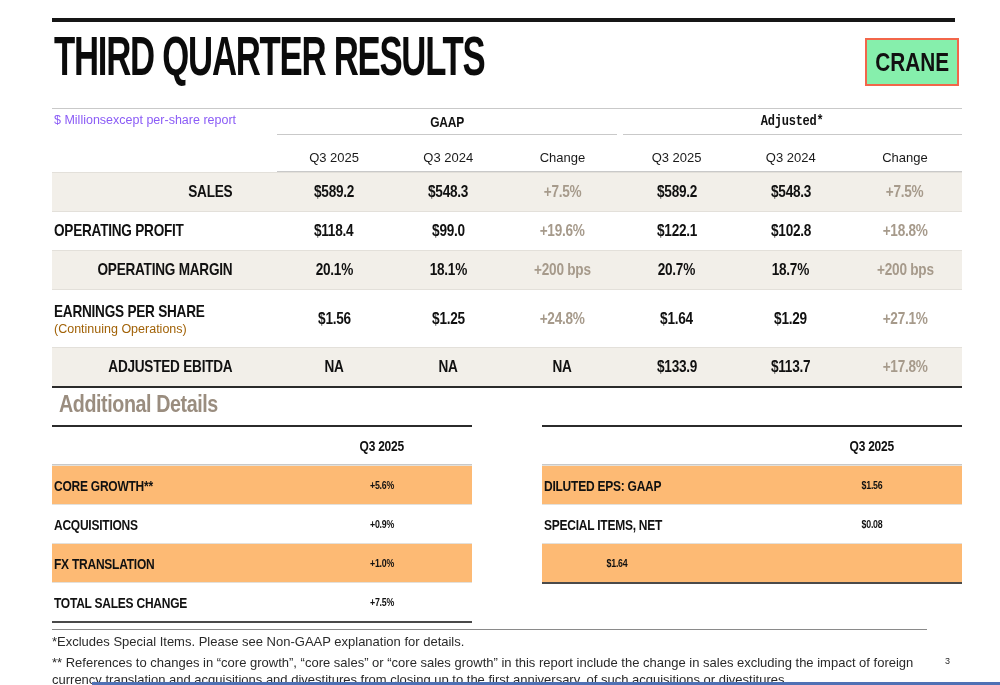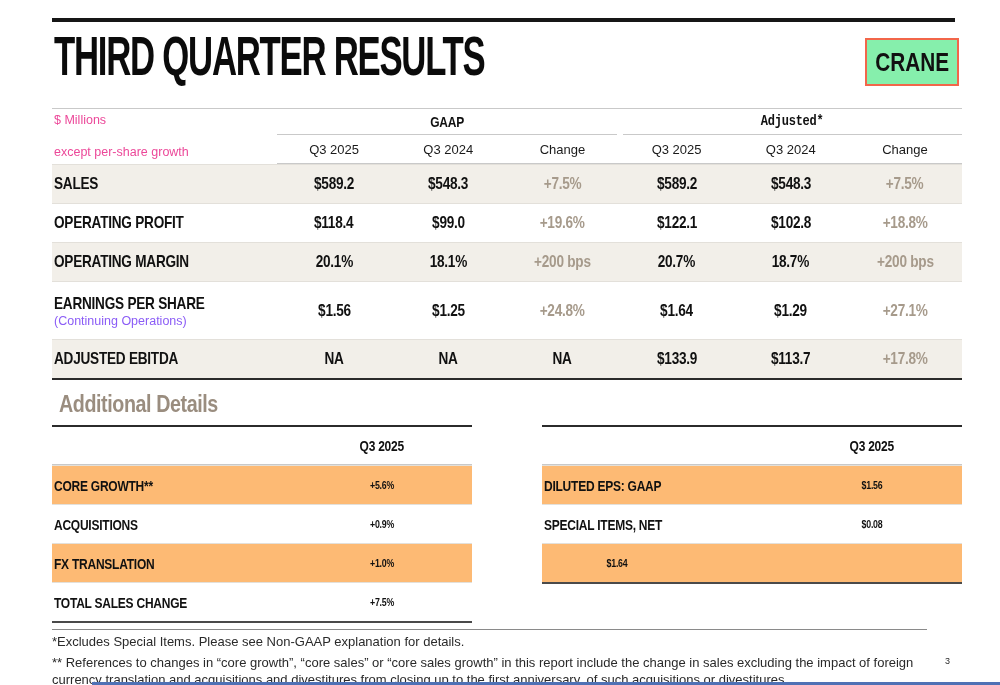--- a/index.html
+++ b/index.html
@@ -16,38 +16,38 @@
          letter-spacing:-2px;transform:scaleX(0.62);transform-origin:left top;white-space:nowrap;color:#0b0b0b;}
 
   .logo-box{position:absolute;left:858px;top:38px;width:90px;height:44px;border:2px solid #f2664a;
             display:flex;align-items:center;justify-content:center;background:#86efac;}
   .logo-text{font-size:26px;font-weight:700;letter-spacing:0;transform:scaleX(0.8);white-space:nowrap;color:#111;}
 
   
   .main-table{position:absolute;left:45px;top:108px;width:910px;border-top:1px solid #c9c9c9;
               border-bottom:2px solid #2b2b2b;}
   .mt-header{display:flex;}
-  .mt-header-label{width:223px;display:flex;flex-direction:column;justify-content:space-between;
-                   padding:4px 0 5px 2px;font-size:12.5px;color:#ec4899;}
-  .mt-header-right{flex:1;display:flex;flex-direction:column;}
+  .mt-header-label{width:223px;display:flex;flex-direction:row;justify-content:flex-start;
+                   padding:4px 0 5px 2px;font-size:12.5px;color:#8b5cf6;}
+  .mt-header-right{flex:1;display:flex;flex-direction:column;gap:8px;}
   .mt-groups{display:flex;height:26px;}
   .mt-group{flex:1;display:flex;align-items:center;justify-content:center;font-size:15px;
             border-bottom:1px solid #c9c9c9;}
   .mt-group.g1{margin-right:3px;}
   .mt-group.g2{margin-left:3px;font-family:Liberation Mono, monospace;}
   .mt-cols{display:flex;height:28px;border-bottom:1px solid #c9c9c9;}
   .mt-col{flex:1;display:flex;align-items:center;justify-content:center;font-size:13px;color:#1a1a1a;}
 
   .mt-row{display:flex;height:38px;border-top:1px solid #e3e0da;}
   .mt-row:first-of-type{border-top:none;}
   .mt-row.tall{height:57px;}
-  .mt-row.beige{background:#f2efe9;}
+  .mt-row.beige{background:#f2efe9;text-align:right;}
   .mt-rowlabel{width:223px;display:flex;flex-direction:column;justify-content:center;padding-left:2px;}
   .mt-rowlabel .lbl{font-size:17px;}
-  .mt-rowlabel .sub{font-size:12.5px;color:#8b5cf6;margin-top:0px;}
+  .mt-rowlabel .sub{font-size:12.5px;color:#a16207;margin-top:0px;}
   .mt-cell{flex:1;display:flex;align-items:center;justify-content:center;font-size:17px;}
   .tan{color:#a69a8b;}
 
   
   .add-heading{position:absolute;left:52px;top:390px;font-size:24px;font-weight:700;color:#9a8d7f;
                letter-spacing:-0.5px;transform:scaleX(0.82);transform-origin:left top;white-space:nowrap;}
 
   .small-table{position:absolute;top:425px;width:420px;border-top:2px solid #2b2b2b;}
   .small-table.left{left:45px;border-bottom:2px solid #4a4a4a;}
   .small-table.right{left:535px;border-bottom:2px solid #4a4a4a;}
@@ -76,21 +76,21 @@
 
   <div class="logo-box">
     <span class="logo-text">CRANE</span>
   </div>
 
   <div class="main-table">
 
     <div class="mt-header">
       <div class="mt-header-label">
         <span>$ Millions</span>
-        <span>except per-share growth</span>
+        <span>except per-share report</span>
       </div>
       <div class="mt-header-right">
         <div class="mt-groups">
           <div class="mt-group g1">
             <span class="cnd center">GAAP</span>
           </div>
           <div class="mt-group g2">
             <span class="cnd center">Adjusted*</span>
           </div>
         </div>

